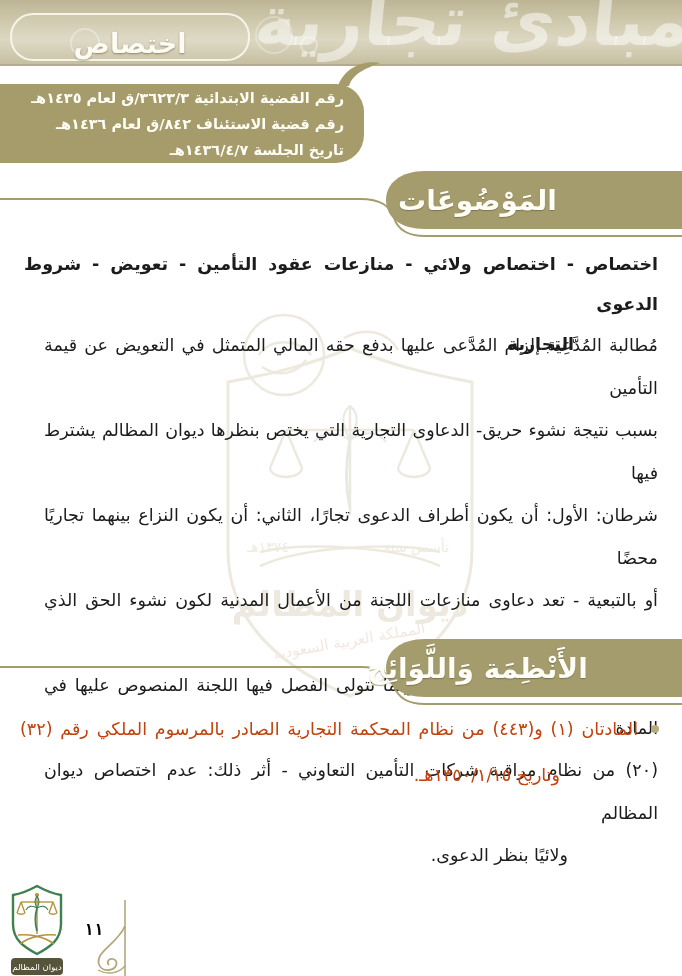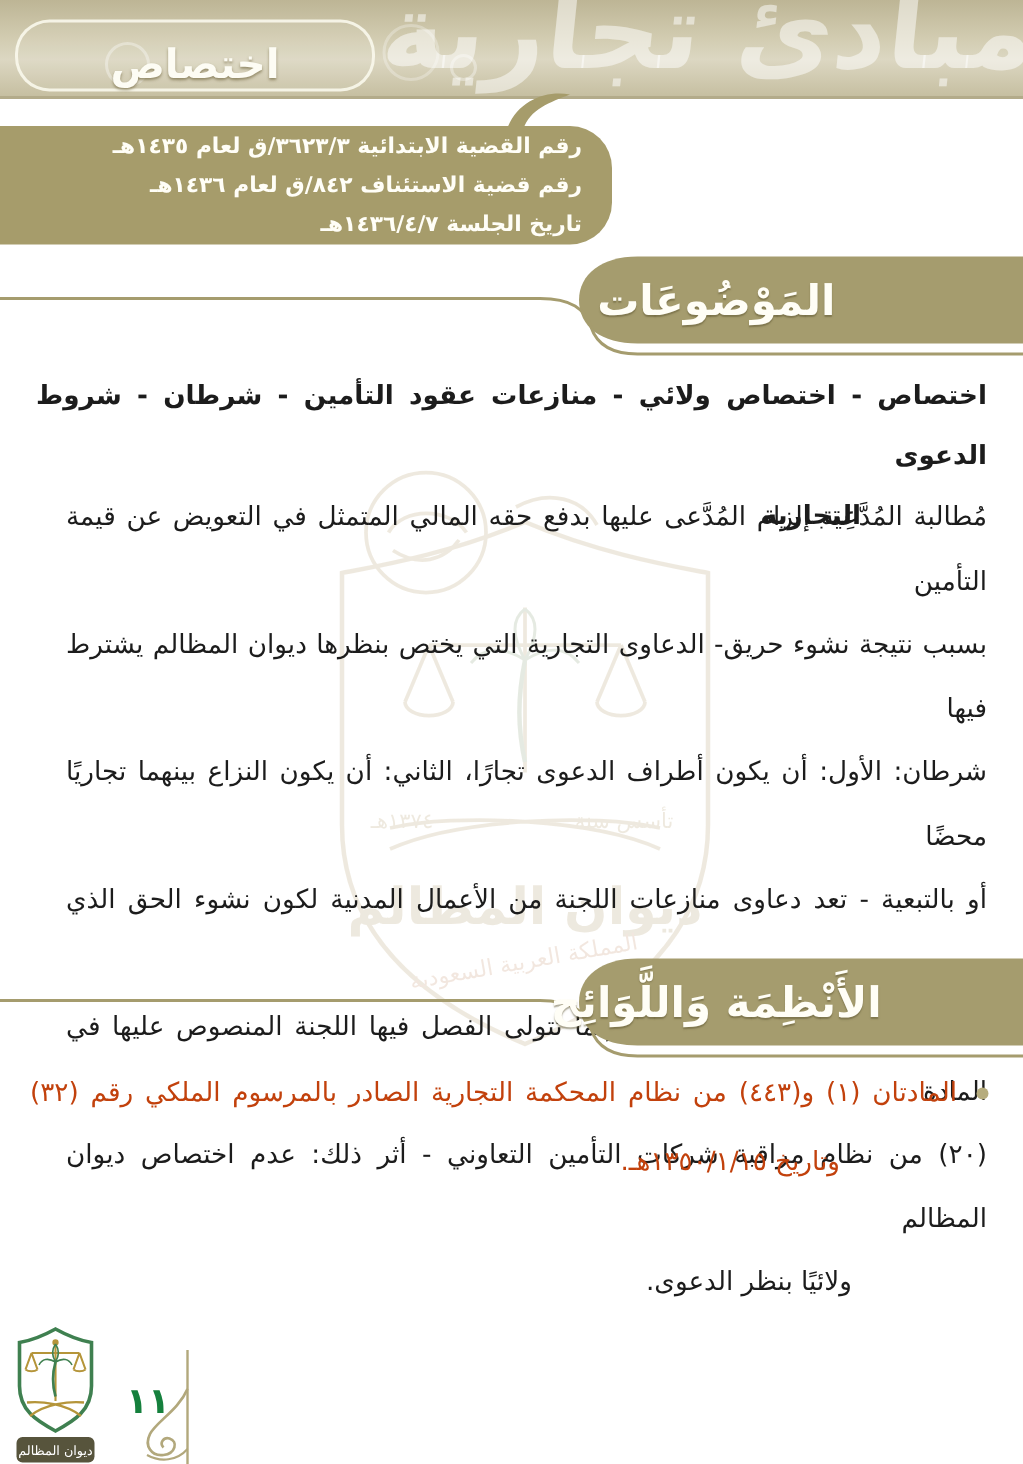--- a/index.html
+++ b/index.html
@@ -18,21 +18,21 @@
   .sw2{left:255px;top:16px;width:34px;height:34px;border-color:rgba(255,255,255,0.28);}
   .sw3{left:300px;top:36px;width:14px;height:14px;}
   .header-pill{position:absolute;left:10px;top:13px;width:236px;height:44px;
     border:2px solid rgba(250,248,236,0.9);border-radius:23px;
     background:rgba(255,255,255,0.07);
     display:flex;align-items:flex-end;justify-content:center;}
   .header-pill span{color:#fdfcf4;font-size:27px;font-weight:bold;
     text-shadow:0 1px 2px rgba(110,100,60,0.65);direction:rtl;}
 
   
-  .case-box{position:absolute;left:0;top:84px;width:408px;height:79px;
+  .case-box{position:absolute;left:0;top:84px;width:364px;height:79px;
     background:#a69c6b;border-radius:0 28px 28px 0;
     display:flex;flex-direction:column;justify-content:center;
     padding:0 20px 0 10px;box-sizing:border-box;}
   .case-box .tline{direction:rtl;text-align:right;color:#fffef7;
     font-size:14.5px;font-weight:bold;line-height:26px;}
   .case-tail{position:absolute;left:336px;top:60px;}
 
   
   .section-band{position:absolute;left:0;width:626px;height:74px;}
   .section-band .title{position:absolute;right:0;top:9px;width:297px;height:46px;
@@ -58,22 +58,22 @@
   .bullet-item .dot{position:absolute;right:-7px;top:19px;width:8px;height:8px;
     border-radius:50%;background:#b6ac7d;}
   .bullet-item .tline{font-size:17.5px;line-height:46px;text-align:justify;text-align-last:justify;}
   .bullet-item .tline.last{text-align-last:right;padding-right:78px;}
 
   
   .watermark{position:absolute;left:164px;top:310px;opacity:0.17;pointer-events:none;}
 
   
   .footer-emblem{position:absolute;left:8px;top:884px;}
-  .page-number{position:absolute;left:84px;top:920px;font-size:24px;font-weight:bold;
-    color:#15803d;direction:rtl;}
+  .page-number{position:absolute;left:84px;top:920px;font-size:16px;font-weight:bold;
+    color:#000000;direction:rtl;font-family:Liberation Mono, monospace;}
   .footer-curl{position:absolute;left:94px;top:898px;}
 </style>
 </head>
 <body>
 
 <div id="page">
 
   <svg class="watermark" width="372" height="392" viewBox="0 0 372 392">
     <g stroke="#a08448" fill="none" stroke-width="2.5">
       <circle cx="120" cy="45" r="40"></circle>
@@ -118,21 +118,21 @@
 
   <div class="section-band" id="band-topics">
     <svg width="682" height="74" viewBox="0 0 682 74">
       <path d="M682 3 L425 3 C401 3 386 15 386 32 C386 50 401 61 425 61 L682 61 Z" fill="#a59c6e"></path>
       <path d="M0 31 L360 31 C381 31 390 38 394 50 C398 62 409 68 425 68 L682 68" stroke="#a59c6e" stroke-width="2" fill="none"></path>
     </svg>
     <div class="title">المَوْضُوعَات</div>
   </div>
 
   <div class="textblock lines-justify" id="keywords">
-      <div class="tline">اختصاص - اختصاص ولائي - منازعات عقود التأمين - شرطان - شروط الدعوى</div>
+      <div class="tline">اختصاص - اختصاص ولائي - منازعات عقود التأمين - تعويض - شروط الدعوى</div>
       <div class="tline last">التجارية</div>
     </div>
 
   <div class="textblock lines-justify" id="summary">
       <div class="tline">مُطالبة المُدَّعِية إلزام المُدَّعى عليها بدفع حقه المالي المتمثل في التعويض عن قيمة التأمين</div>
       <div class="tline">بسبب نتيجة نشوء حريق- الدعاوى التجارية التي يختص بنظرها ديوان المظالم يشترط فيها</div>
       <div class="tline">شرطان: الأول: أن يكون أطراف الدعوى تجارًا، الثاني: أن يكون النزاع بينهما تجاريًا محضًا</div>
       <div class="tline">أو بالتبعية - تعد دعاوى منازعات اللجنة من الأعمال المدنية لكون نشوء الحق الذي تستند</div>
       <div class="tline">عليه المُدَّعِية ليس تعاملًا تجاريًا، وإنما تتولى الفصل فيها اللجنة المنصوص عليها في المادة</div>
       <div class="tline">(٢٠) من نظام مراقبة شركات التأمين التعاوني - أثر ذلك: عدم اختصاص ديوان المظالم</div>

